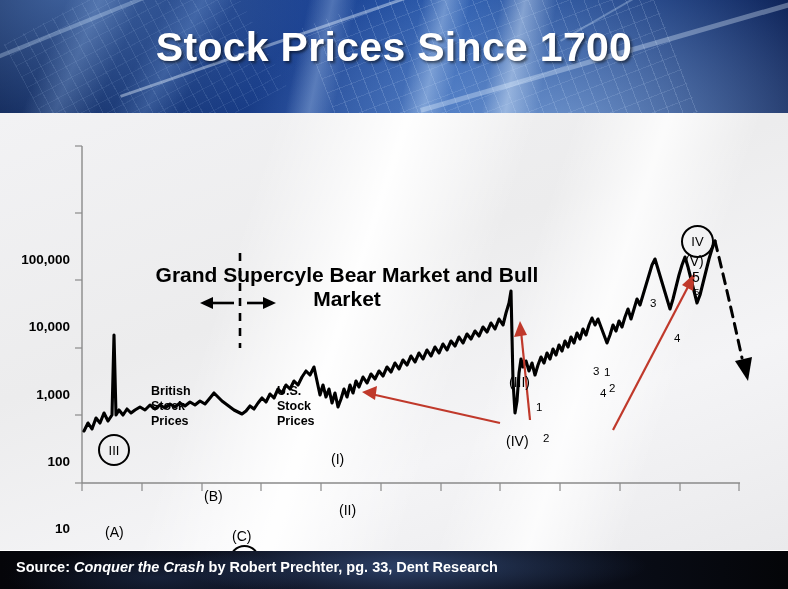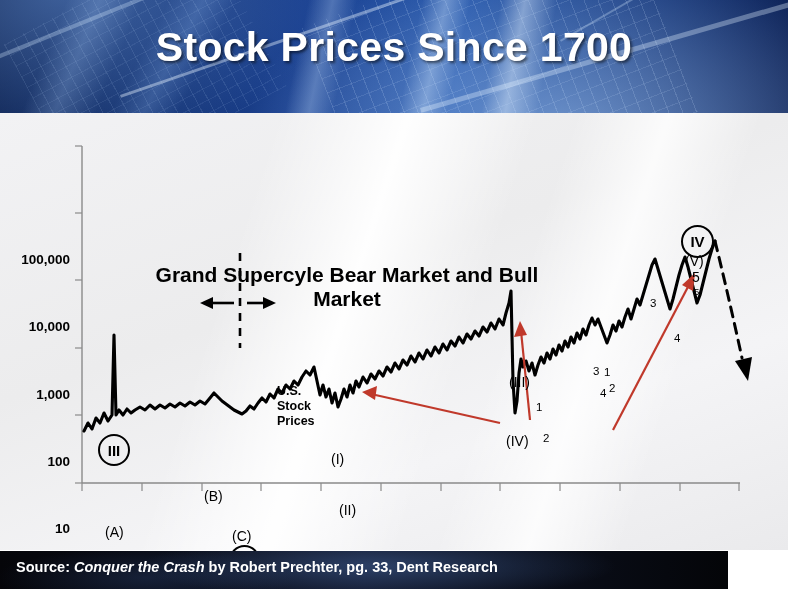--- a/index.html
+++ b/index.html
@@ -75,31 +75,31 @@
     line-height:15px;white-space:nowrap;
   }
 
   .wl{position:absolute;font-size:14px;color:#000;white-space:nowrap;}
   .wl-sm{position:absolute;font-size:11.5px;color:#000;white-space:nowrap;}
   .wl-xs{position:absolute;font-size:9.5px;color:#000;white-space:nowrap;}
 
   .circ{
     position:absolute;border:2px solid #000;border-radius:50%;
     display:flex;align-items:center;justify-content:center;
-    font-size:15px;font-weight:bold;color:#000;background:transparent;
+    font-size:13px;font-weight:normal;color:#000;background:transparent;
   }
 
   .resets{
     position:absolute;left:505px;top:418px;
     font-size:19px;font-weight:bold;color:#c0392b;white-space:nowrap;
   }
 
   
   .footer{
-    position:absolute;left:0;top:551px;width:728px;height:38px;
+    position:absolute;left:0;top:551px;width:788px;height:38px;
     background:
       radial-gradient(ellipse 330px 46px at 52% 40%, rgba(80,120,185,.42) 0%, rgba(30,50,95,0) 72%),
       radial-gradient(ellipse 200px 40px at 20% 70%, rgba(60,95,160,.25) 0%, rgba(20,35,70,0) 75%),
       linear-gradient(90deg,#050509 0%,#0a0d18 25%,#12182c 50%,#0a0e1a 75%,#040508 100%);
   }
   .footer-text{
     position:absolute;left:16px;top:8px;
     color:#ffffff;font-size:14.5px;font-weight:bold;white-space:nowrap;
   }
   .footer-text i{font-style:italic;}
@@ -209,20 +209,21 @@
         <polygon points="695,160 682,172 693,178" fill="#c0392b"></polygon>
       </g>
     </svg>
 
     <div class="ylabel" style="left:-4px;top:139px;width:74px;">100,000</div>
     <div class="ylabel" style="left:-4px;top:206px;width:74px;">10,000</div>
     <div class="ylabel" style="left:-4px;top:274px;width:74px;">1,000</div>
     <div class="ylabel" style="left:-4px;top:341px;width:74px;">100</div>
     <div class="ylabel" style="left:-4px;top:408px;width:74px;">10</div>
 
+    <div class="blk" style="left:151px;top:271px;width:56px;white-space:normal;text-align:left;">British Stock Prices</div>
     <div class="blk" style="left:277px;top:271px;width:48px;white-space:normal;text-align:left;">U.S. Stock Prices</div>
 
     <div class="circ" style="left:98px;top:321px;width:28px;height:28px;">III</div>
     <div class="wl" style="left:105px;top:411px;">(A)</div>
     <div class="wl" style="left:204px;top:375px;">(B)</div>
     <div class="wl" style="left:232px;top:415px;">(C)</div>
     <div class="circ" style="left:229px;top:432px;width:27px;height:27px;">IV</div>
 
     <div class="wl" style="left:331px;top:338px;">(I)</div>
     <div class="wl" style="left:339px;top:389px;">(II)</div>

